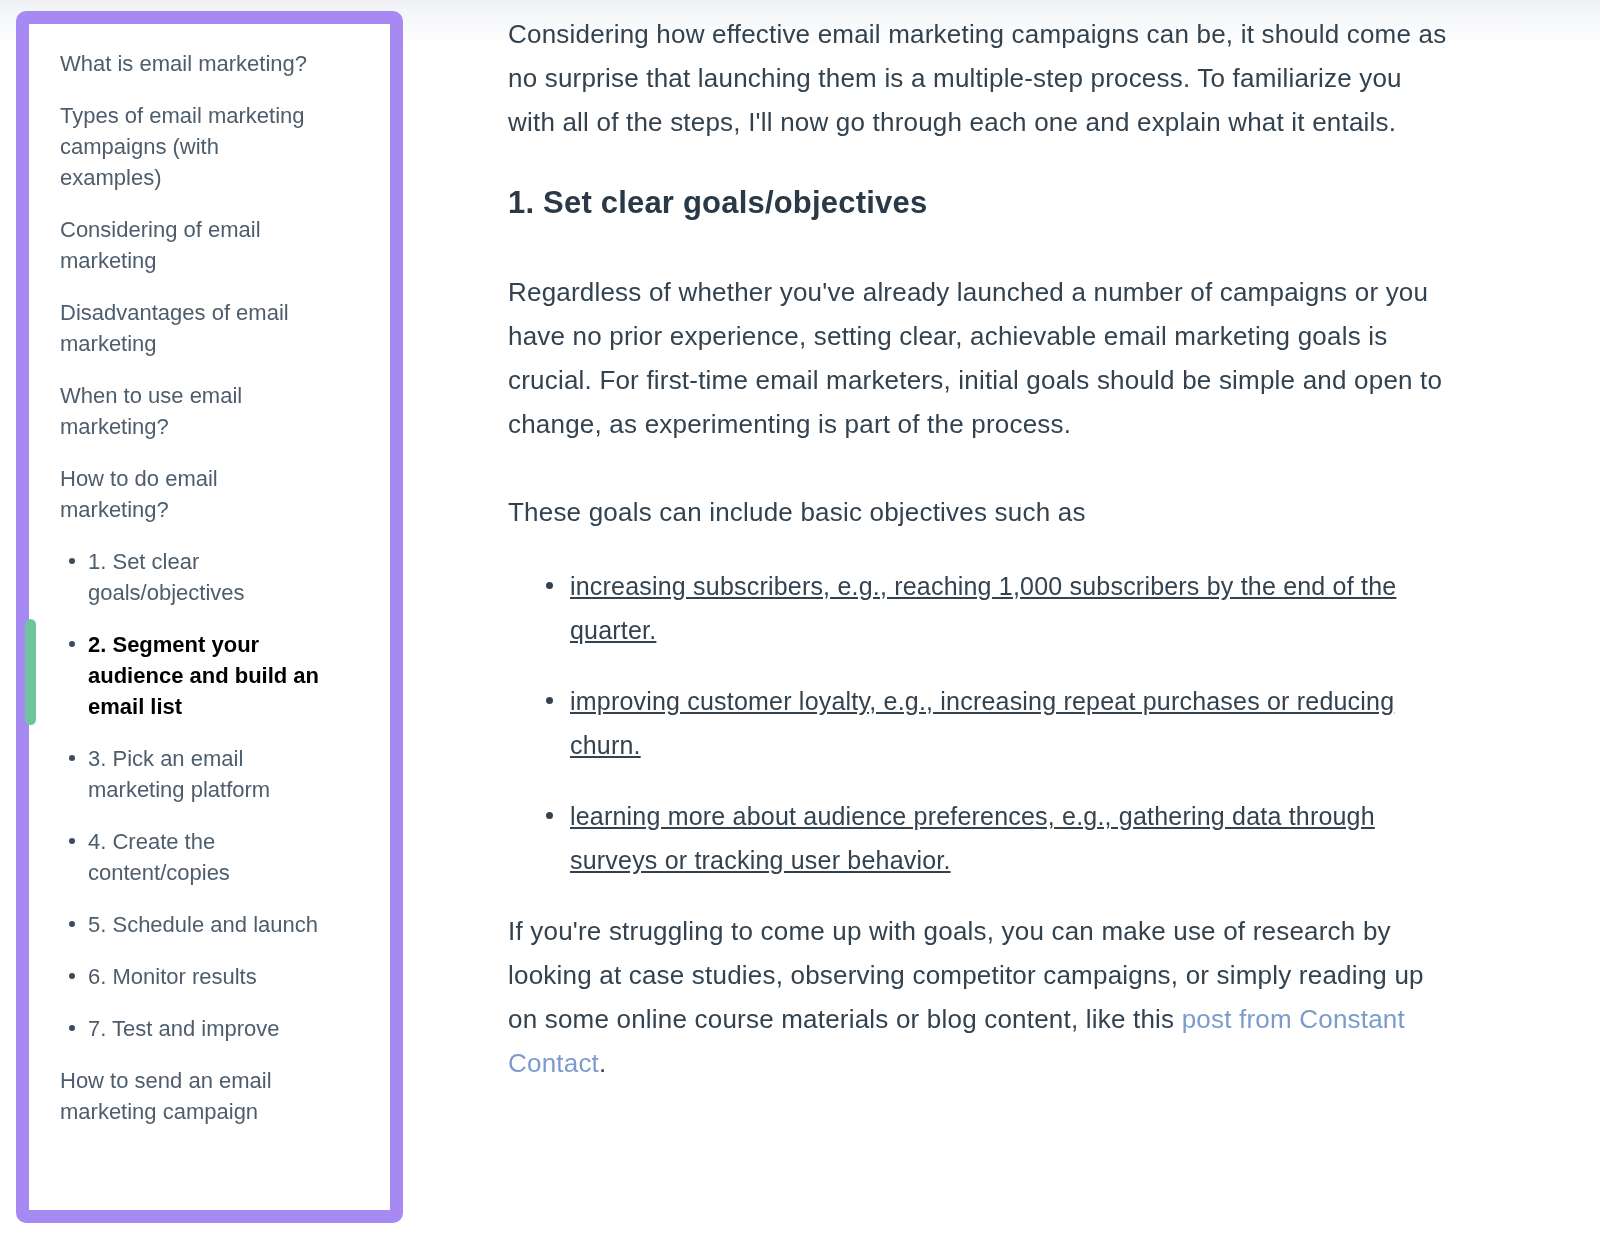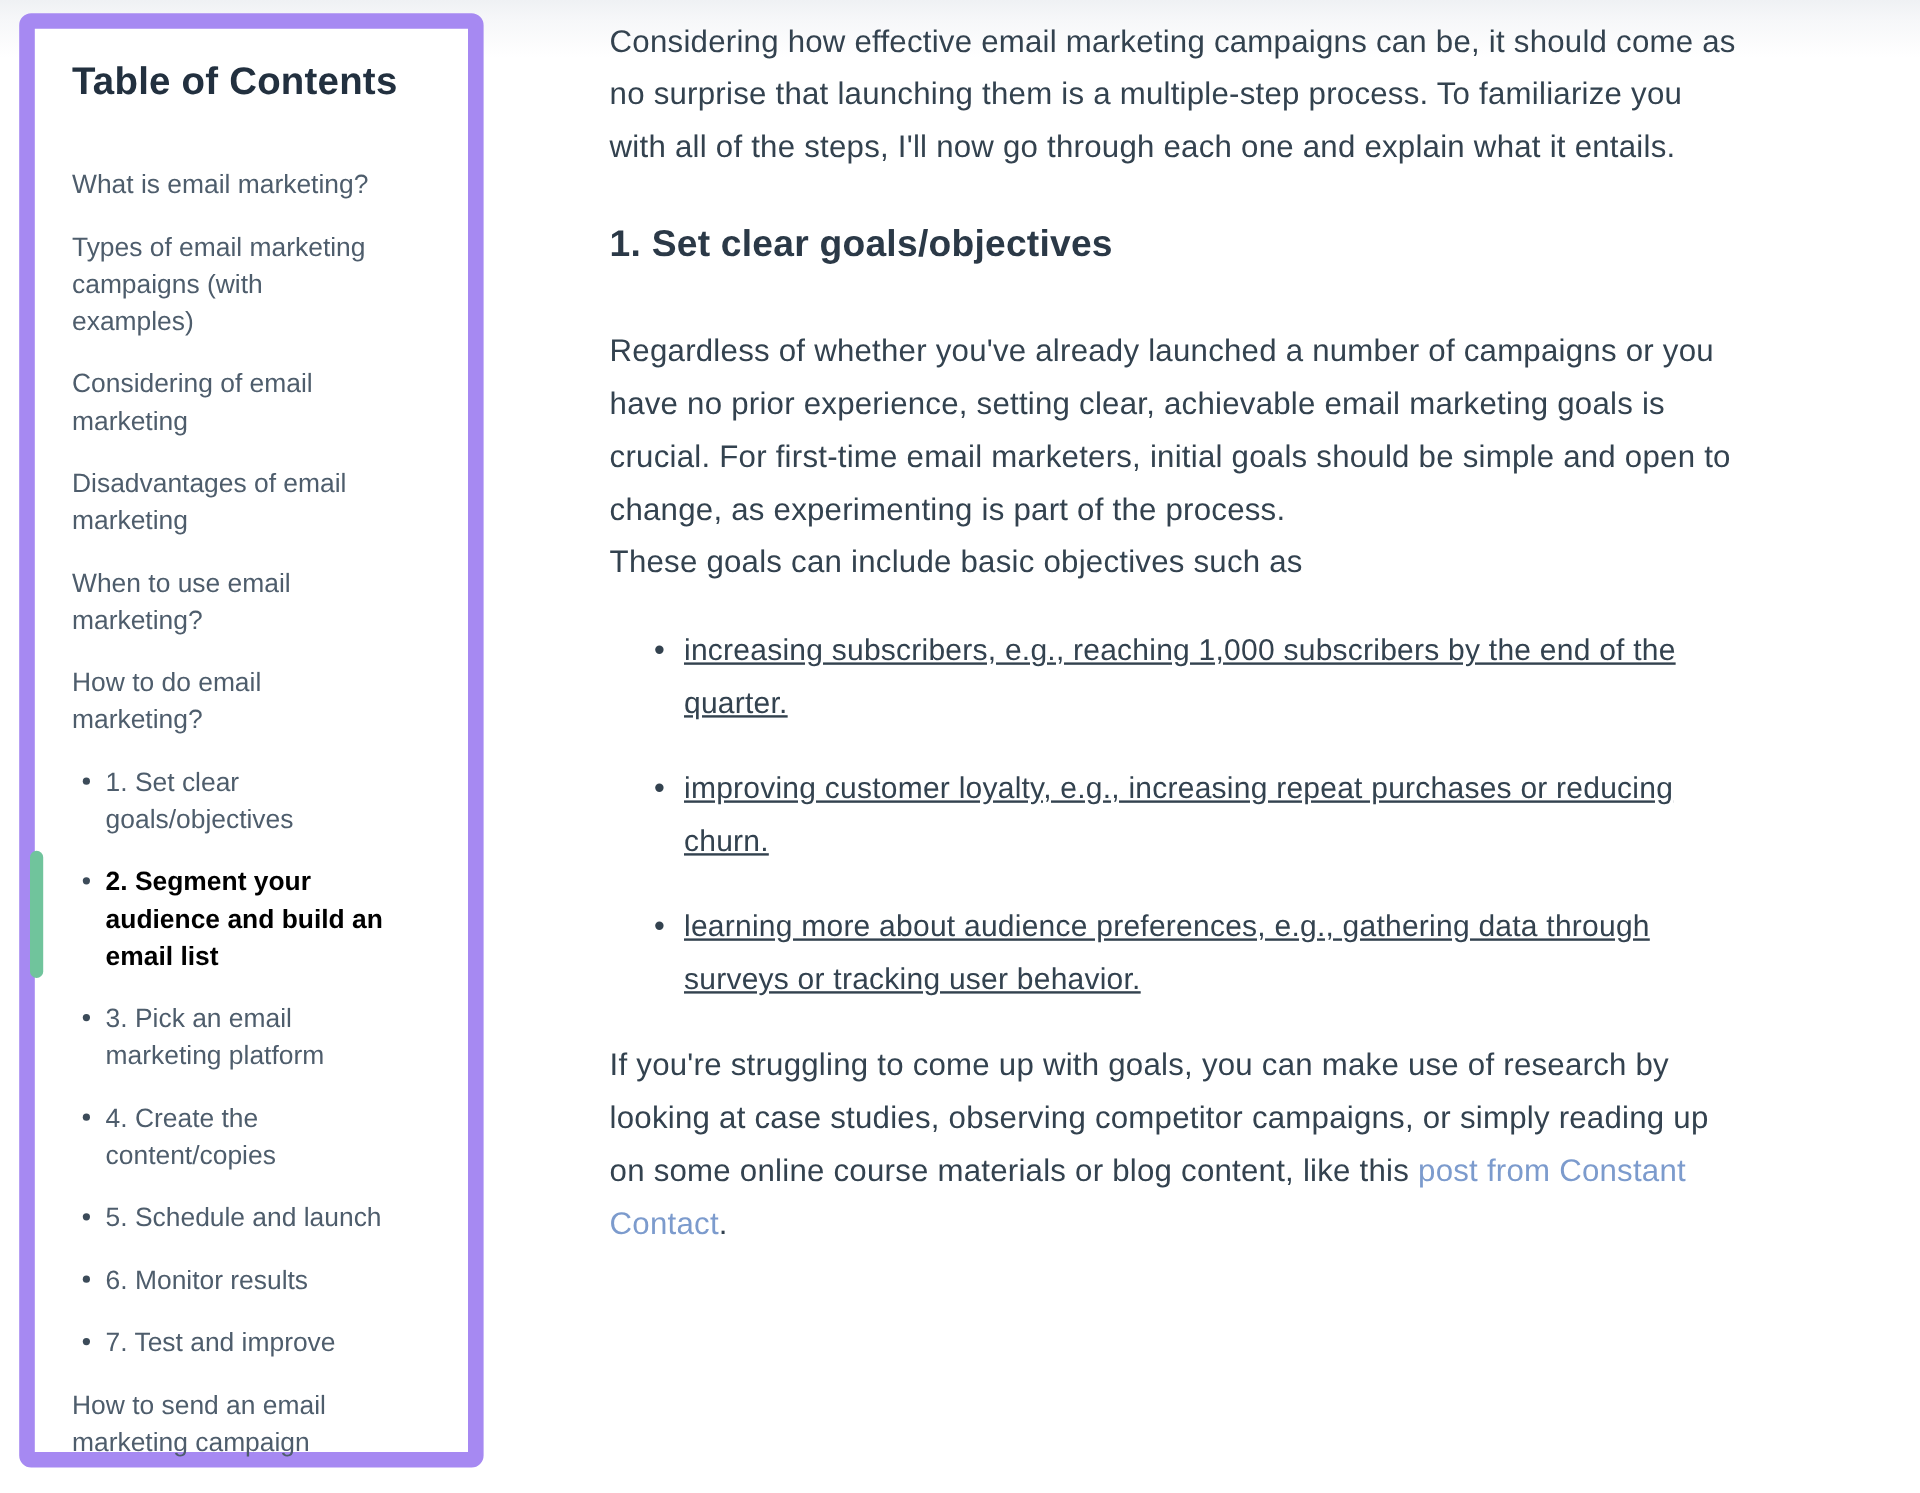--- a/index.html
+++ b/index.html
@@ -83,21 +83,21 @@
   .article h2 {
     font-size:31px;
     line-height:38px;
     font-weight:700;
     color:#2b3947;
     letter-spacing:.2px;
     margin:40px 0 0 0;
   }
   #intro  { margin-top:12px; }
   #para1  { margin-top:48px; }
-  #para2  { }
+  #para2  { margin-top:44px; }
   ul.goals {
     list-style:none;
     margin:30px 0 0 0;
     padding:0 0 0 62px;
   }
   ul.goals li {
     position:relative;
     font-size:25px;
     line-height:44px;
     letter-spacing:.2px;
@@ -117,21 +117,20 @@
   a.link {
     color:#7c9bcd;
     text-decoration:none;
     cursor:pointer;
   }
 </style>
 </head>
 <body>
 
 <aside class="toc-box">
-  <div class="toc-title">Table of Contents</div>
   <nav class="toc-list">
     <div class="toc-item"><span class="lbl">What is email marketing?</span></div>
     <div class="toc-item"><span class="lbl">Types of email marketing
 campaigns (with
 examples)</span></div>
     <div class="toc-item"><span class="lbl">Considering of email
 marketing</span></div>
     <div class="toc-item"><span class="lbl">Disadvantages of email
 marketing</span></div>
     <div class="toc-item"><span class="lbl">When to use email

